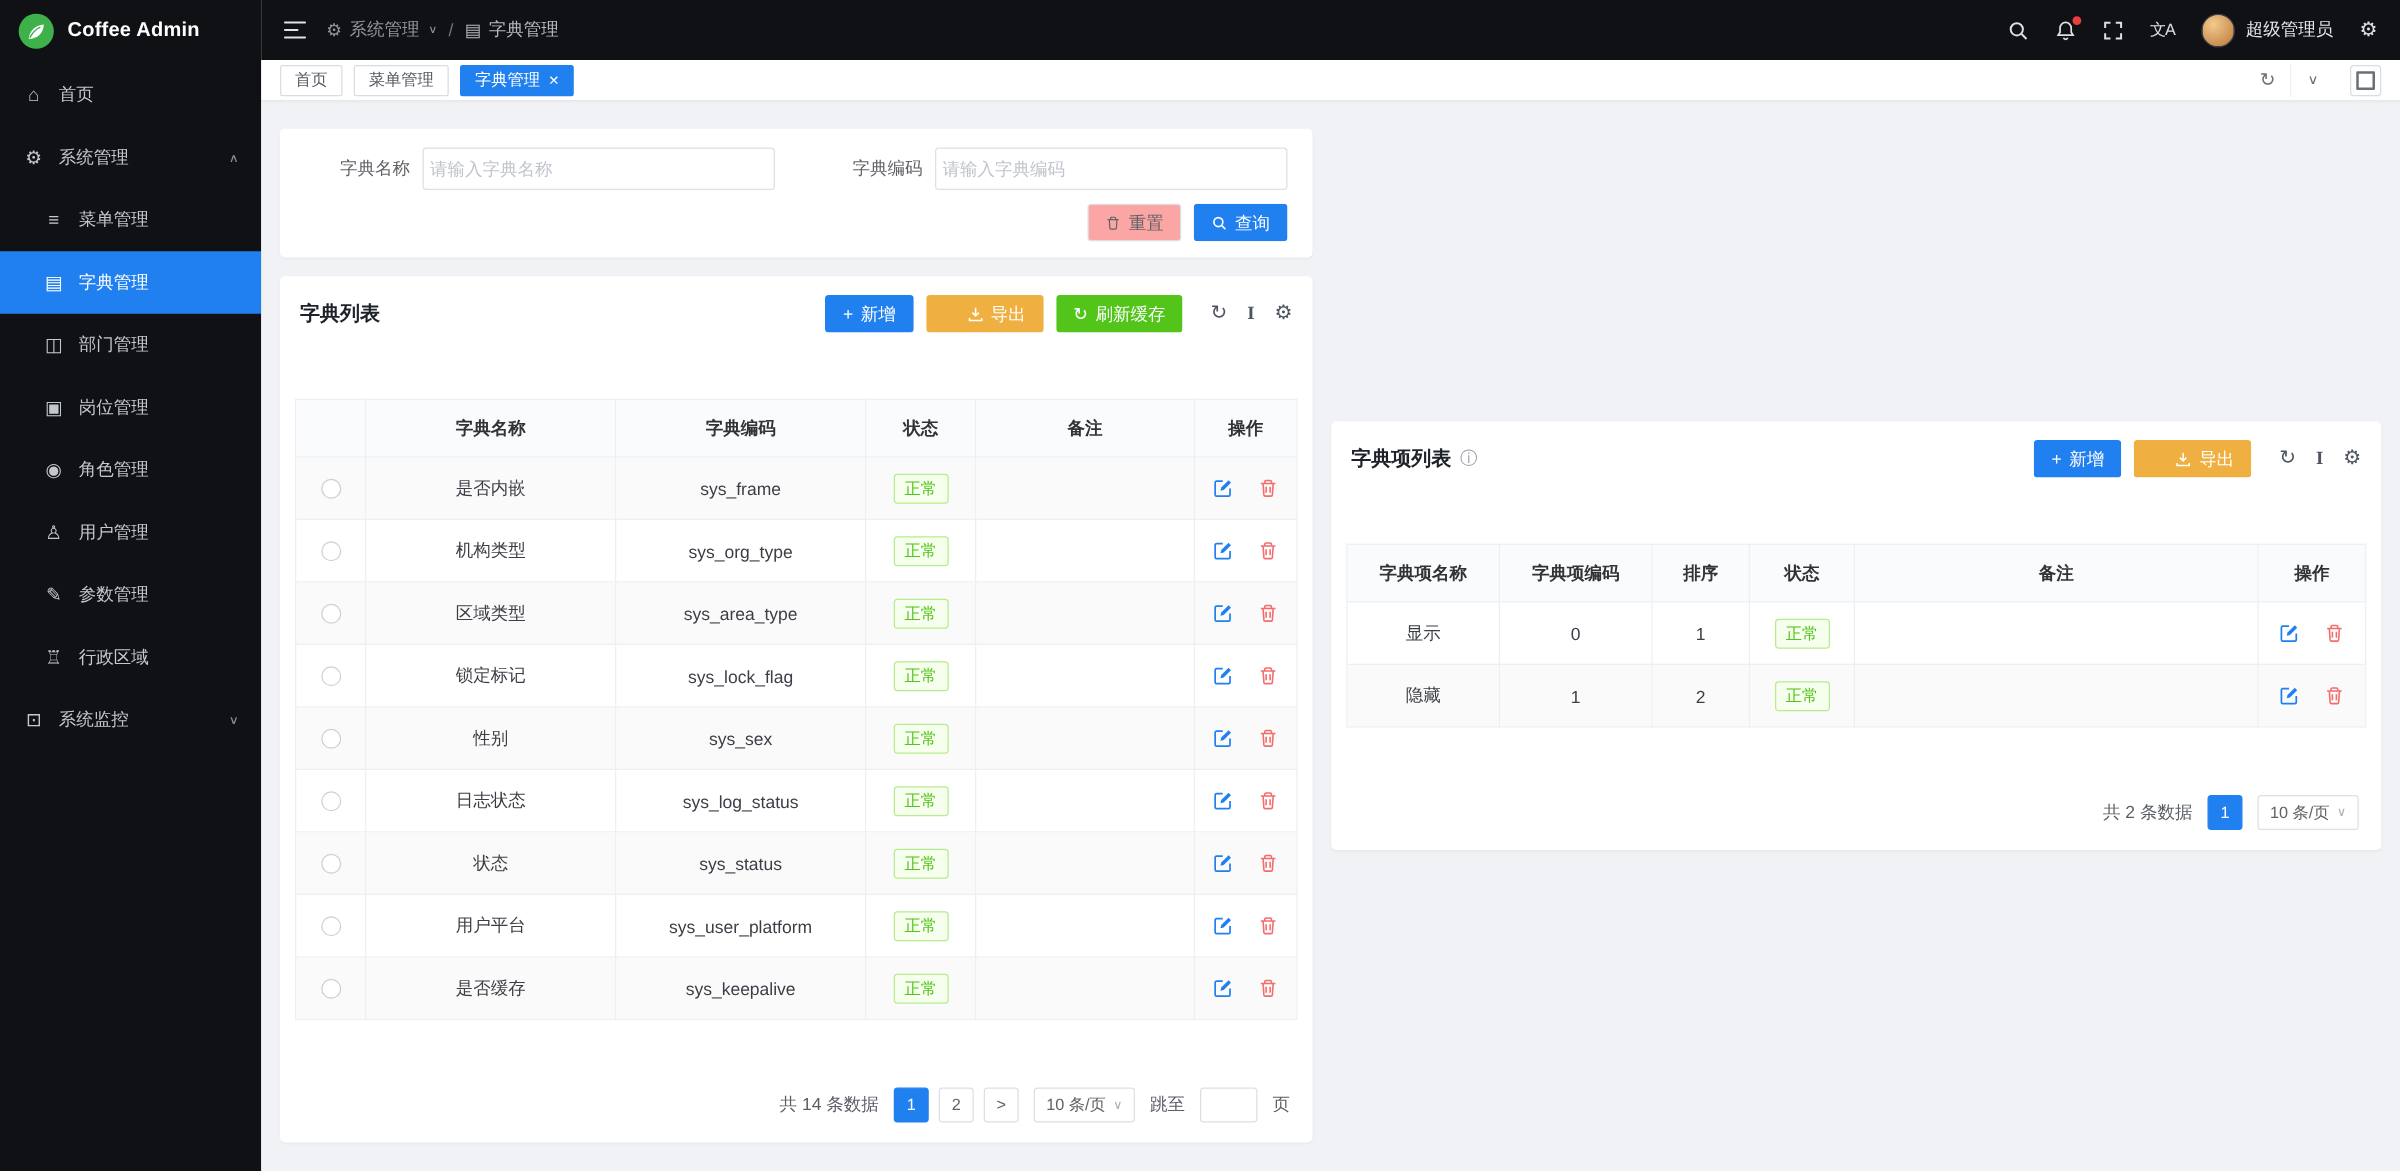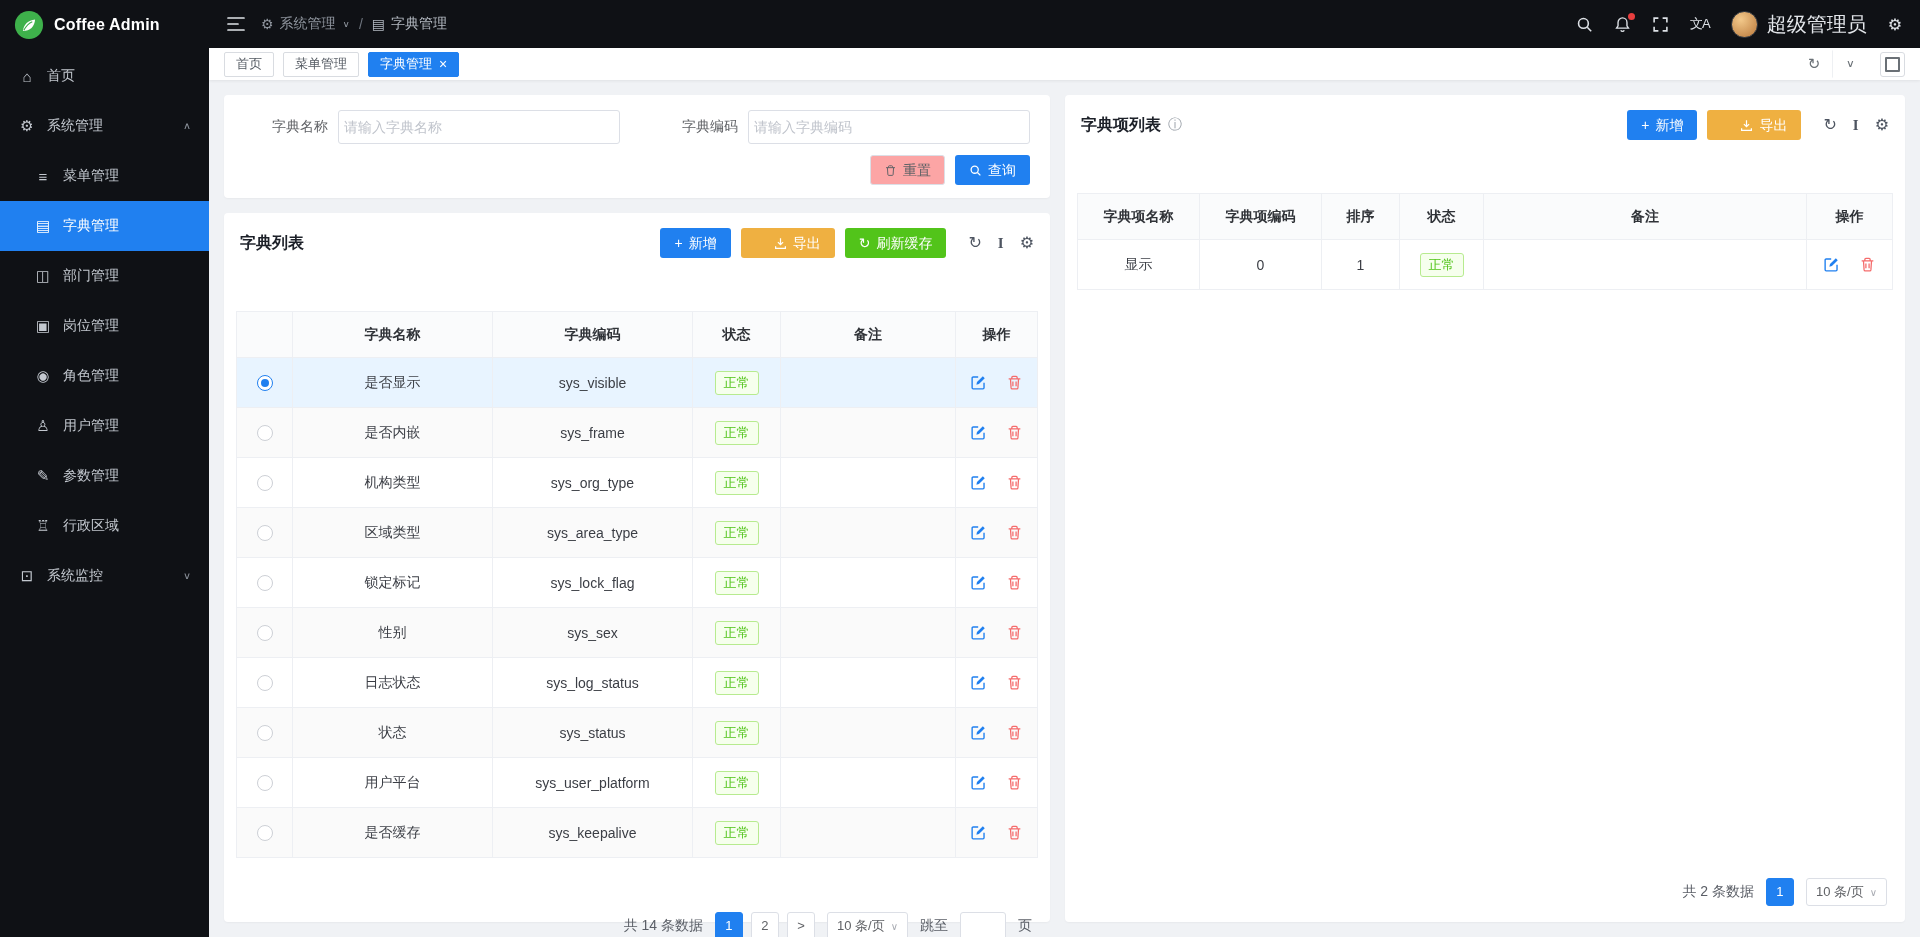--- a/index.html
+++ b/index.html
@@ -28,37 +28,37 @@
   .crumb-ic{font-size:14px;}
   .crumb .dd{font-size:10px;margin-left:1px;transform:scaleY(.85);}
   .crumb-sep{color:#6f767f;}
   .topbar-right{margin-left:auto;display:flex;align-items:center;gap:21px;}
   .tb-icon{display:flex;cursor:pointer;color:#dde1e6;position:relative;align-items:center;}
   .tb-icon svg{width:17px;height:17px;}
   .badge-dot{position:absolute;top:-3px;right:-4px;width:7px;height:7px;background:#e83e3e;border-radius:50%;}
   .translate-ic{font-size:13px;font-weight:normal;letter-spacing:-1px;}
   .user-box{display:flex;align-items:center;gap:9px;cursor:pointer;}
   .avatar{width:27px;height:27px;border-radius:50%;background:radial-gradient(circle at 35% 30%,#f3c98b,#b9783a);border:1px solid #3a3f46;}
-  .username{font-size:20px;color:#e3e6ea;}
+  .username{font-size:14px;color:#e3e6ea;}
   .gear-btn{font-size:16px;}
 
   
   .tabbar{height:32px;background:#fff;display:flex;align-items:center;padding:0 15px;gap:9px;box-shadow:0 1px 3px rgba(0,0,0,.07);position:relative;z-index:2;flex-shrink:0;}
   .tab{height:25px;display:inline-flex;align-items:center;gap:7px;padding:0 11px;border:1px solid #d9dce1;border-radius:2px;font-size:13px;color:#555b63;background:#fff;cursor:pointer;white-space:nowrap;}
   .tab.active{background:#2080f0;border-color:#2080f0;color:#fff;}
   .tab-close{font-size:14px;line-height:1;}
   .tabbar-actions{margin-left:auto;display:flex;align-items:center;height:100%;}
   .tb-act{display:flex;align-items:center;justify-content:center;width:36px;height:100%;color:#6a7076;cursor:pointer;font-size:15px;}
   .tb-act.bordered{border-left:1px solid #eef0f3;}
   .chev{font-size:12px;transform:scaleY(.85);}
   .content-fs{width:25px;height:25px;border:1px solid #d9dce1;border-radius:3px;display:flex;align-items:center;justify-content:center;margin-left:12px;cursor:pointer;}
   .content-fs::after{content:"";width:11px;height:11px;border:2px solid #6a7076;border-radius:1px;}
 
   
-  .content{flex:1;display:flex;gap:15px;padding:15px;min-height:0;background:#f0f2f5;}
+  .content{flex:1;display:flex;gap:15px;padding:15px;min-height:0;background:#f0f2f5;align-items:center;}
   .card{background:#fff;border-radius:4px;box-shadow:0 1px 2px rgba(0,0,0,.04);}
   .col-left{width:826px;display:flex;flex-direction:column;gap:15px;flex-shrink:0;min-height:0;}
   .col-right{flex:1;display:flex;flex-direction:column;min-width:0;}
 
   
   .search-card{padding:15px 20px 13px;display:flex;flex-direction:column;gap:11px;}
   .form-row{display:flex;gap:34px;}
   .form-group{display:flex;align-items:center;flex:1;}
   .form-label{width:84px;text-align:right;margin-right:10px;color:#606266;font-size:14px;flex-shrink:0;}
   .form-input{flex:1;height:34px;border:1px solid #dcdfe6;border-radius:3px;padding:0 5px;font-size:14px;color:#333;outline:none;background:#fff;}
@@ -319,41 +319,20 @@
                 <tr>
                   <th></th>
                   <th>字典名称</th>
                   <th>字典编码</th>
                   <th>状态</th>
                   <th>备注</th>
                   <th>操作</th>
                 </tr>
               </thead>
             <tbody>
-  <tr class="row-selected">
-    <td><span class="radio checked"></span></td>
-    <td class="c-name">是否显示</td>
-    <td class="c-code">sys_visible</td>
-    <td><span class="tag">正常</span></td>
-    <td class="c-remark"></td>
-    <td>
-      <span class="op edit">
-        <svg viewBox="0 0 16 16">
-                        <path d="M13.2 8.3V13a1 1 0 0 1-1 1H3a1 1 0 0 1-1-1V3.8a1 1 0 0 1 1-1h4.7" fill="none" stroke="currentColor" stroke-width="1.3"></path>
-                        <path d="M12.1 2.1l1.8 1.8L8.4 9.4 6 10l.6-2.4z" fill="currentColor"></path>
-                      </svg>
-      </span>
-      <span class="op del">
-        <svg viewBox="0 0 16 16">
-                        <path d="M2.5 4.5h11M5.5 4.5V3.2a1 1 0 0 1 1-1h3a1 1 0 0 1 1 1v1.3M4.2 4.5l.6 8.6a1 1 0 0 0 1 .9h4.4a1 1 0 0 0 1-.9l.6-8.6" fill="none" stroke="currentColor" stroke-width="1.2"></path>
-                        <path d="M6.5 7v4.5M9.5 7v4.5" stroke="currentColor" stroke-width="1.2"></path>
-                      </svg>
-      </span>
-    </td>
-  </tr>
 
   <tr class="row-stripe">
     <td><span class="radio"></span></td>
     <td class="c-name">是否内嵌</td>
     <td class="c-code">sys_frame</td>
     <td><span class="tag">正常</span></td>
     <td class="c-remark"></td>
     <td>
       <span class="op edit">
         <svg viewBox="0 0 16 16">
@@ -630,20 +609,41 @@
       </span>
       <span class="op del">
         <svg viewBox="0 0 16 16">
                         <path d="M2.5 4.5h11M5.5 4.5V3.2a1 1 0 0 1 1-1h3a1 1 0 0 1 1 1v1.3M4.2 4.5l.6 8.6a1 1 0 0 0 1 .9h4.4a1 1 0 0 0 1-.9l.6-8.6" fill="none" stroke="currentColor" stroke-width="1.2"></path>
                         <path d="M6.5 7v4.5M9.5 7v4.5" stroke="currentColor" stroke-width="1.2"></path>
                       </svg>
       </span>
     </td>
   </tr>
 
+  <tr class="row-stripe">
+    <td class="c-name">隐藏</td>
+    <td class="c-code">1</td>
+    <td class="c-sort">2</td>
+    <td><span class="tag">正常</span></td>
+    <td class="c-remark"></td>
+    <td>
+      <span class="op edit">
+        <svg viewBox="0 0 16 16">
+                        <path d="M13.2 8.3V13a1 1 0 0 1-1 1H3a1 1 0 0 1-1-1V3.8a1 1 0 0 1 1-1h4.7" fill="none" stroke="currentColor" stroke-width="1.3"></path>
+                        <path d="M12.1 2.1l1.8 1.8L8.4 9.4 6 10l.6-2.4z" fill="currentColor"></path>
+                      </svg>
+      </span>
+      <span class="op del">
+        <svg viewBox="0 0 16 16">
+                        <path d="M2.5 4.5h11M5.5 4.5V3.2a1 1 0 0 1 1-1h3a1 1 0 0 1 1 1v1.3M4.2 4.5l.6 8.6a1 1 0 0 0 1 .9h4.4a1 1 0 0 0 1-.9l.6-8.6" fill="none" stroke="currentColor" stroke-width="1.2"></path>
+                        <path d="M6.5 7v4.5M9.5 7v4.5" stroke="currentColor" stroke-width="1.2"></path>
+                      </svg>
+      </span>
+    </td>
+  </tr>
 </tbody>
           </table>
 
           <div class="pager">
             <span>共 2 条数据</span>
             <span class="pages">
                 <span class="page-btn active">1</span>
               </span>
             <span class="pager-select">
               <span>10 条/页</span>

